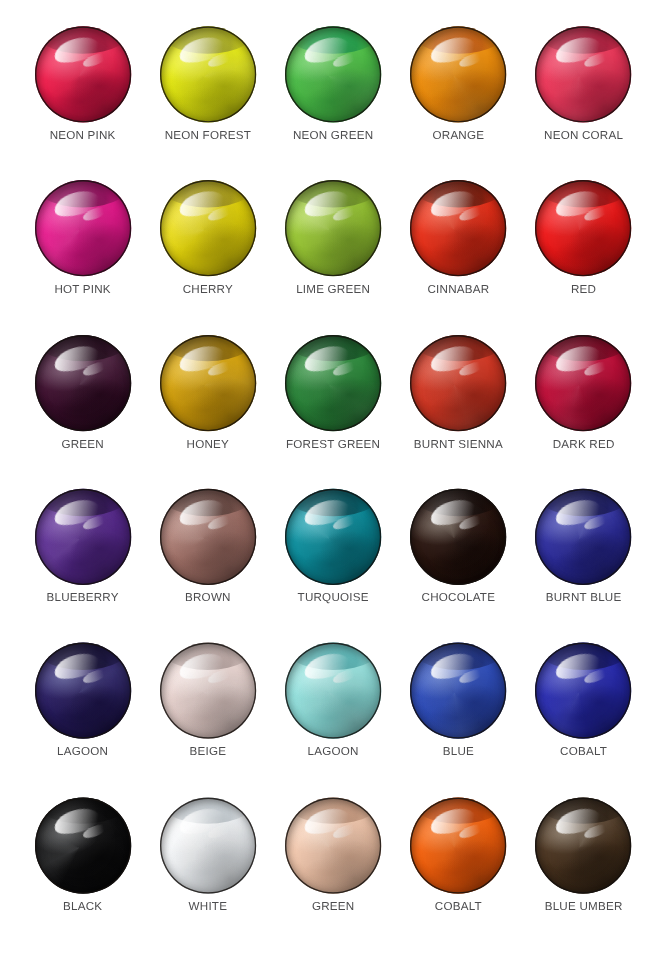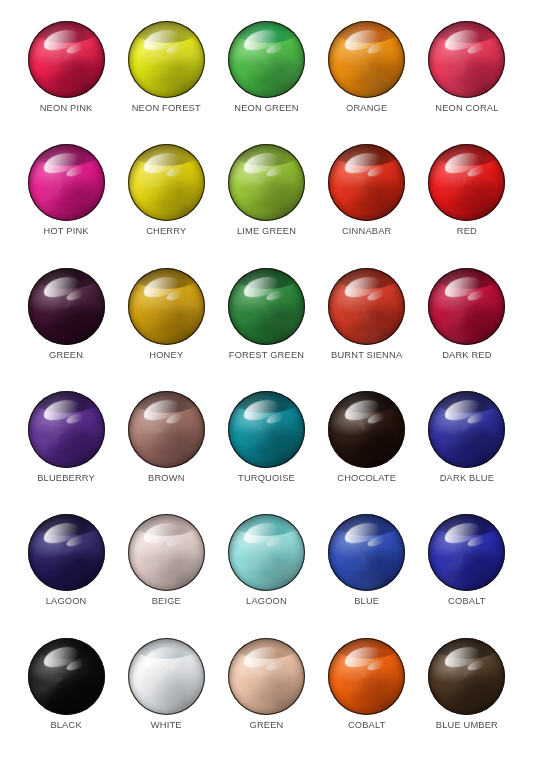--- a/index.html
+++ b/index.html
@@ -367,21 +367,21 @@
       <div class="swatch-cell">
         <div class="dot-wrap">
           <div class="dot" style="background: radial-gradient(circle at 38% 30%, rgb(47, 47, 158) 0%, rgb(47, 47, 158) 46%, rgb(28, 28, 114) 92%, rgb(14, 14, 63) 100%);">
             <div class="swirl" style="background: radial-gradient(58% 34% at 30% 38%, rgba(169, 180, 239, 0.333) 0%, transparent 62%), radial-gradient(46% 28% at 66% 62%, rgba(28, 28, 114, 0.667) 0%, transparent 66%), radial-gradient(40% 22% at 48% 78%, rgba(28, 28, 114, 0.533) 0%, transparent 70%), conic-gradient(from 343deg at 46% 52%, transparent 0deg, rgba(169, 180, 239, 0.133) 38deg, transparent 96deg, rgba(28, 28, 114, 0.2) 190deg, transparent 250deg);"></div>
             <div class="cap" style="background: radial-gradient(52% 62% at 50% 86%, rgb(14, 14, 63) 0%, rgba(14, 14, 63, 0.8) 42%, transparent 74%);"></div>
             <div class="gloss"></div>
             <div class="gloss2"></div>
           </div>
           <div class="dot-ring"></div>
         </div>
-        <div class="label">DARK BLUE</div>
+        <div class="label">BURNT BLUE</div>
       </div>
       <div class="swatch-cell">
         <div class="dot-wrap">
           <div class="dot" style="background: radial-gradient(circle at 38% 30%, rgb(43, 31, 99) 0%, rgb(43, 31, 99) 46%, rgb(23, 16, 64) 92%, rgb(10, 7, 34) 100%);">
             <div class="swirl" style="background: radial-gradient(58% 34% at 30% 38%, rgba(159, 178, 232, 0.333) 0%, transparent 62%), radial-gradient(46% 28% at 66% 62%, rgba(23, 16, 64, 0.667) 0%, transparent 66%), radial-gradient(40% 22% at 48% 78%, rgba(23, 16, 64, 0.533) 0%, transparent 70%), conic-gradient(from 20deg at 46% 52%, transparent 0deg, rgba(159, 178, 232, 0.133) 38deg, transparent 96deg, rgba(23, 16, 64, 0.2) 190deg, transparent 250deg);"></div>
             <div class="cap" style="background: radial-gradient(52% 62% at 50% 86%, rgb(10, 7, 34) 0%, rgba(10, 7, 34, 0.8) 42%, transparent 74%);"></div>
             <div class="gloss"></div>
             <div class="gloss2"></div>
           </div>
           <div class="dot-ring"></div>

